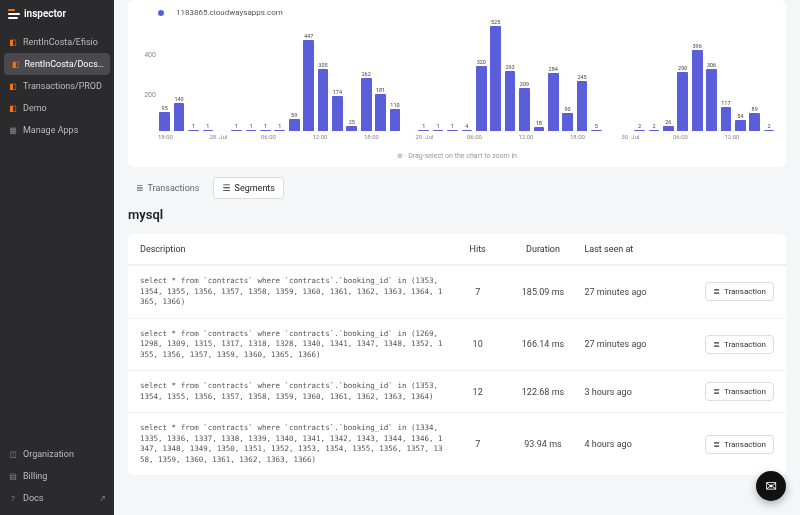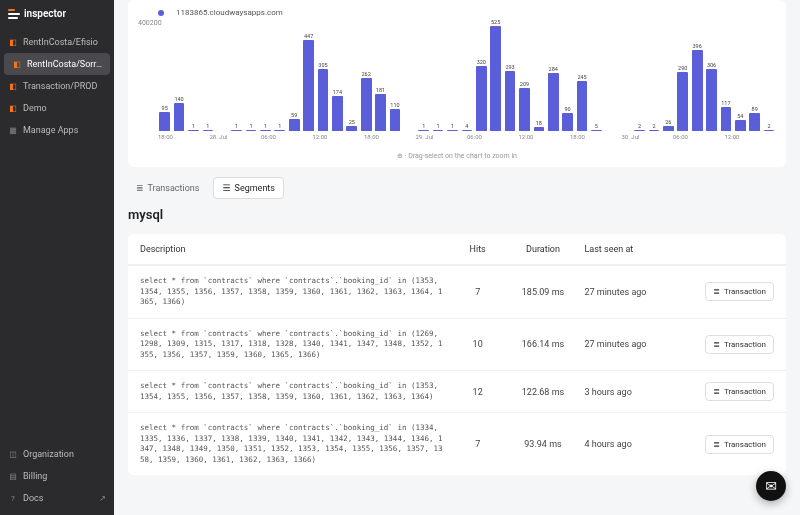--- a/index.html
+++ b/index.html
@@ -18,21 +18,21 @@
 .nav-item .icn.gray{color:#888}
 .sidebar-bottom{margin-top:auto;padding-bottom:6px}
 .user-row{display:flex;align-items:center;gap:5px;padding:6px 8px}
 .avatar{width:16px;height:16px;border-radius:50%;background:#f97316;color:#fff;font-size:7px;display:flex;align-items:center;justify-content:center;font-weight:600}
 .ext{margin-left:auto;font-size:8px;color:#888}
 .main{flex:1;overflow:auto;background:#f5f6f8;padding:0 14px 14px}
 .chart-card{background:#fff;border-radius:6px;padding:8px 10px 4px;margin-top:0}
 .legend{font-size:8px;color:#555;display:flex;align-items:center;gap:12px;padding-left:20px}
 .legend-dot{width:6px;height:6px;border-radius:50%;background:#5a5fd9}
 .chart-area{position:relative;height:130px;margin-top:2px}
-.y-axis{position:absolute;left:0;top:0;bottom:18px;width:18px;display:flex;flex-direction:row;justify-content:space-between;font-size:7px;color:#888;text-align:right}
+.y-axis{position:absolute;left:0;top:0;bottom:18px;width:18px;display:flex;flex-direction:column;justify-content:space-between;font-size:7px;color:#888;text-align:right}
 .bars-wrap{position:absolute;left:20px;right:0;top:0;bottom:18px;display:flex;align-items:flex-end;gap:1px}
 .bar-col{flex:1;display:flex;flex-direction:column;align-items:center;justify-content:flex-end;height:100%;min-width:0}
 .bar-val{font-size:5.5px;color:#444;margin-bottom:1px;white-space:nowrap}
 .bar{width:80%;background:#5a5fd9;border-radius:1px 1px 0 0}
 .x-axis{position:absolute;left:20px;right:0;bottom:0;height:16px;display:flex;font-size:6px;color:#888}
 .x-tick{flex:1;text-align:left;white-space:nowrap}
 .chart-hint{text-align:center;font-size:7px;color:#999;padding:3px 0}
 .tabs{display:flex;gap:6px;margin:10px 0 8px;font-size:9px}
 .tab{display:flex;align-items:center;gap:4px;padding:5px 8px;border-radius:4px;cursor:pointer;color:#666}
 .tab.active{background:#fff;border:1px solid #ddd;color:#222}
@@ -59,25 +59,25 @@
       </span>
     <span>inspector</span>
   </div>
   <div class="nav-sec">
     <div class="nav-item">
         <span class="icn">◧</span>
         <span>RentInCosta/Efisio</span>
       </div>
     <div class="nav-item active">
         <span class="icn">◧</span>
-        <span>RentInCosta/Sorr…</span>
+        <span>RentInCosta/Docs…</span>
       </div>
     <div class="nav-item">
         <span class="icn">◧</span>
-        <span>Transaction/PROD</span>
+        <span>Transactions/PROD</span>
       </div>
     <div class="nav-item">
         <span class="icn">◧</span>
         <span>Demo</span>
       </div>
     <div class="nav-item">
         <span class="icn gray">▦</span>
         <span>Manage Apps</span>
       </div>
   </div>

